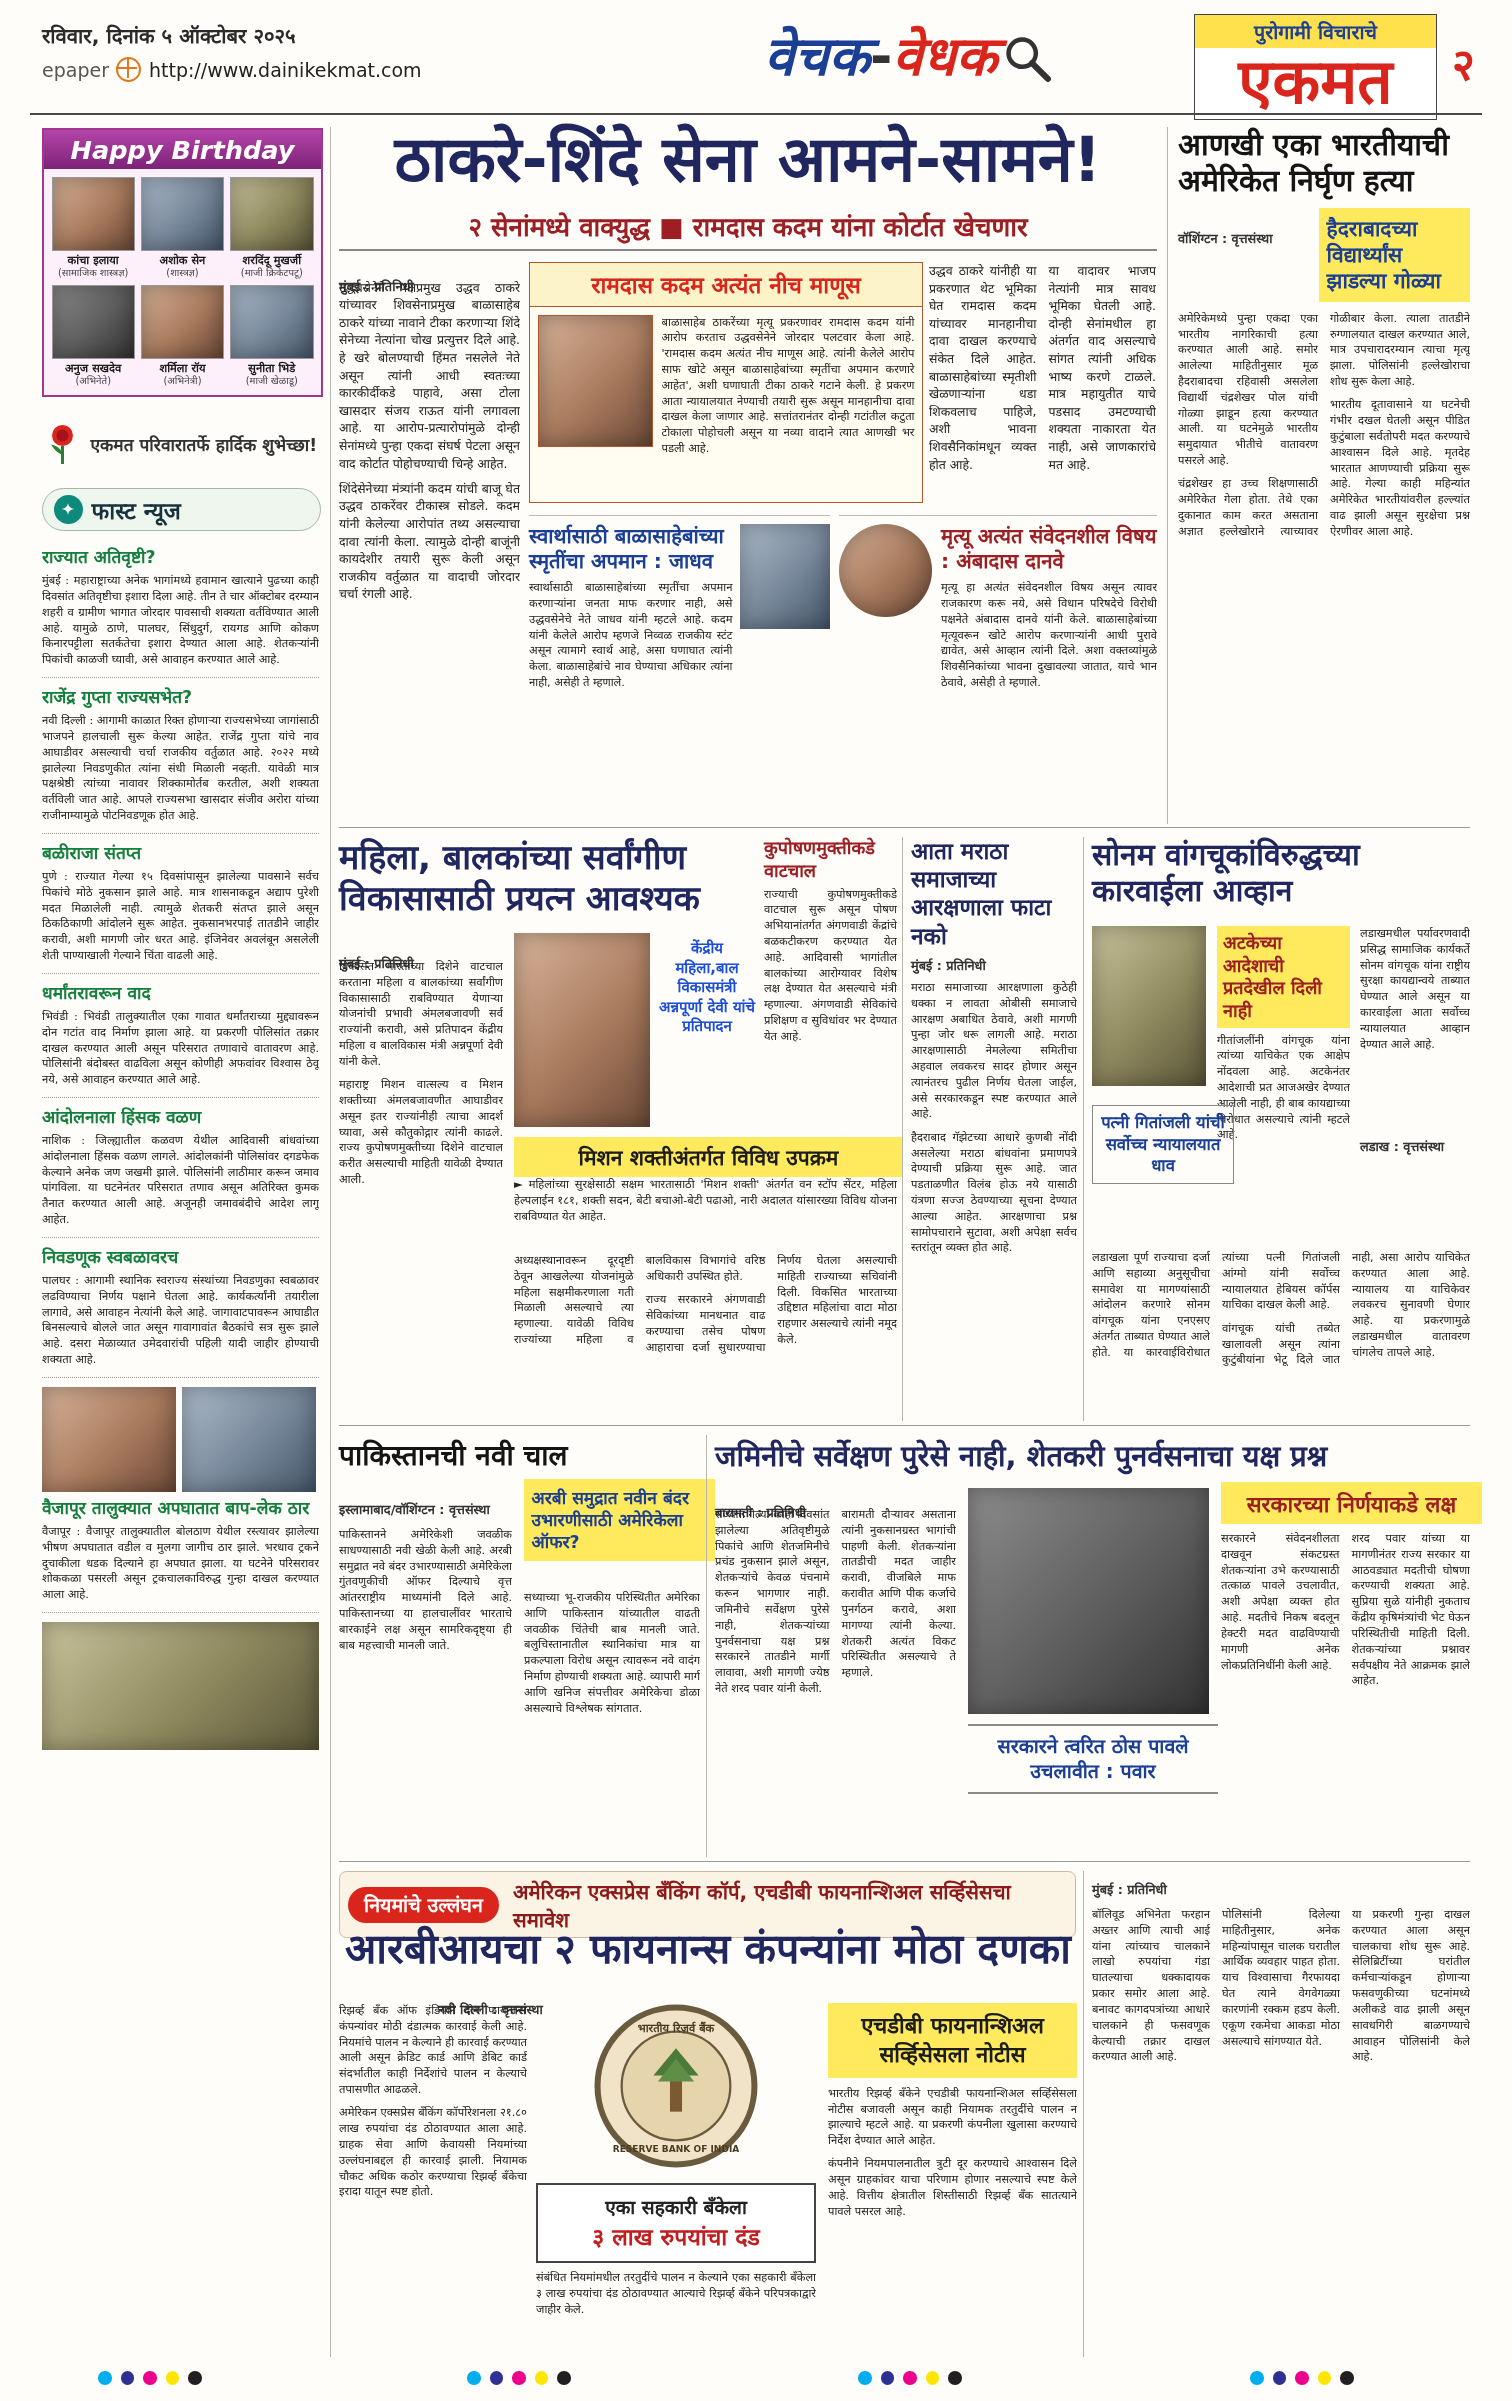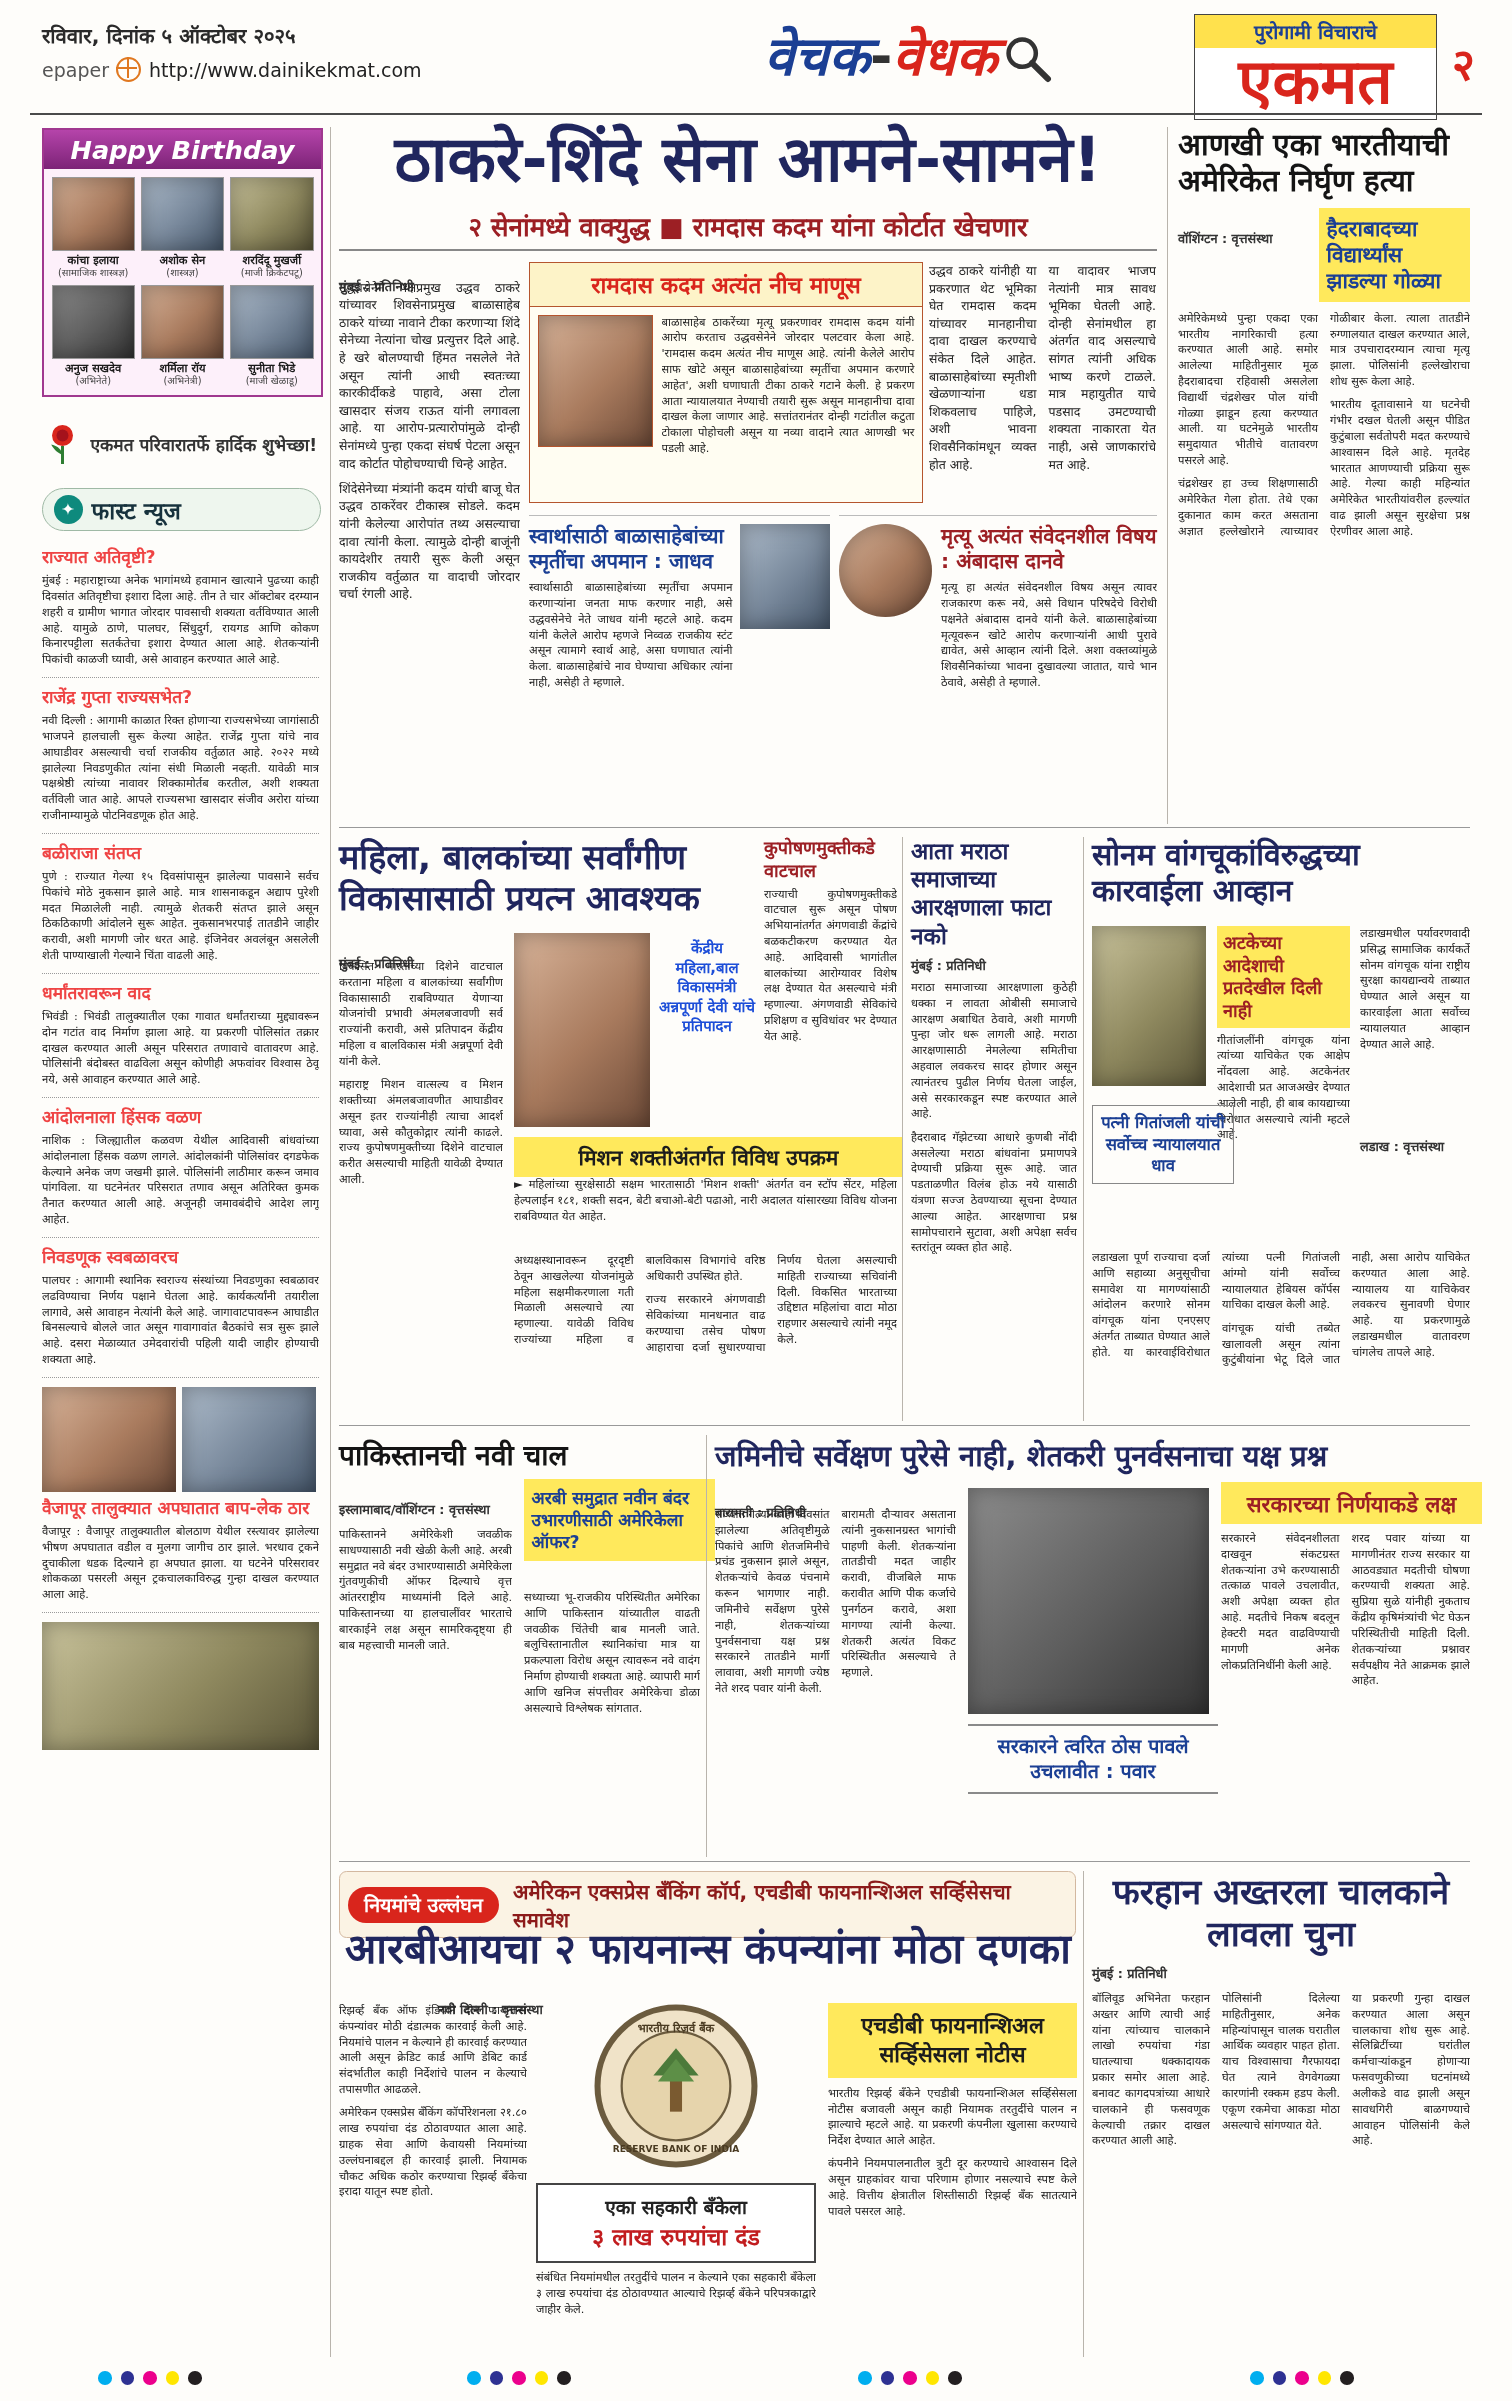--- a/index.html
+++ b/index.html
@@ -29,21 +29,21 @@
   .bday-grid{display:grid;grid-template-columns:1fr 1fr 1fr;gap:6px;padding:7.5px;}
   .bday-cell{text-align:center;}
   .bday-ph{height:72px;border:0.8px solid #999;}
   .bday-name{font-size:11.3px;font-weight:bold;margin-top:3px;line-height:1.2;}
   .bday-role{font-size:9.8px;color:#444;line-height:1.2;}
   .fn-bar{display:flex;align-items:center;gap:9px;border:1.5px solid #9fb9a5;border-radius:22.6px;
           background:#eef6ee;padding:4.5px 10.5px;}
   .fn-icon{width:29px;height:29px;border-radius:50%;background:#0e8a7d;color:#fff;display:flex;
            align-items:center;justify-content:center;font-size:16.6px;}
   .fn-title{font-size:23px;font-weight:bold;color:#17323d;}
-  .fn-item-title{font-size:17.3px;font-weight:bold;color:#ef4444;margin:3px 0 4.5px 0;line-height:1.25;}
+  .fn-item-title{font-size:17.3px;font-weight:bold;color:#15803d;margin:3px 0 4.5px 0;line-height:1.25;}
   .box-frame{border:1.5px solid #b5552e;background:#fffdf2;}
   .box-head{background:#fdf3c8;border-bottom:1.5px solid #b5552e;color:#d9251c;font-weight:bold;
             font-size:22.6px;text-align:center;padding:6px 3px;}
   .cap-box{border-top:2.3px solid #8a8a8a;border-bottom:2.3px solid #8a8a8a;padding:7.5px 4.5px;}
   .bank-box{border:2.3px solid #444;background:#fff;text-align:center;padding:9px 6px;}
   .banner{display:flex;align-items:center;gap:13.6px;border:1.5px solid #d3b8a0;background:#fbf3e4;
           border-radius:7.5px;padding:4.5px 7.5px;}
   .banner-label{background:#d9251c;color:#fff;border-radius:19.6px;padding:4.5px 16.6px;font-weight:bold;
                 font-size:19.6px;white-space:nowrap;}
   .banner-text{color:#8c1a1a;font-weight:bold;font-size:20.3px;}
@@ -342,21 +342,20 @@
       <div class="yellow ctr" style="padding:9px 6px;font-size:22px;font-weight:bold;color:#1c1c1c;line-height:1.3;">एचडीबी फायनान्शिअल सर्व्हिसेसला नोटीस</div>
       <div class="bt sm clip" style="margin-top:7.5px;height:264px;">
         <p>भारतीय रिझर्व्ह बँकेने एचडीबी फायनान्शिअल सर्व्हिसेसला नोटीस बजावली असून काही नियामक तरतुदींचे पालन न झाल्याचे म्हटले आहे. या प्रकरणी कंपनीला खुलासा करण्याचे निर्देश देण्यात आले आहेत.</p>
         <p>कंपनीने नियमपालनातील त्रुटी दूर करण्याचे आश्वासन दिले असून ग्राहकांवर याचा परिणाम होणार नसल्याचे स्पष्ट केले आहे. वित्तीय क्षेत्रातील शिस्तीसाठी रिझर्व्ह बँक सातत्याने पावले पसरल आहे.</p>
       </div>
     </div>
   </div>
 
   <div class="abs vline" style="left:1083px;top:1871px;height:486px;"></div>
   <div class="abs" style="left:1092px;top:1871px;width:378px;height:486px;">
-    <div class="ctr" style="font-size:35px;font-weight:bold;color:#20265e;line-height:1.2;">फरहान अख्तरला चालकाने लावला चुना</div>
     <div class="byline" style="margin:9px 0;">मुंबई : प्रतिनिधी</div>
     <div class="bt sm clip cols3" style="height:354px;">
       <p>बॉलिवूड अभिनेता फरहान अख्तर आणि त्याची आई यांना त्यांच्याच चालकाने लाखो रुपयांचा गंडा घातल्याचा धक्कादायक प्रकार समोर आला आहे. बनावट कागदपत्रांच्या आधारे चालकाने ही फसवणूक केल्याची तक्रार दाखल करण्यात आली आहे.</p>
       <p>पोलिसांनी दिलेल्या माहितीनुसार, अनेक महिन्यांपासून चालक घरातील आर्थिक व्यवहार पाहत होता. याच विश्वासाचा गैरफायदा घेत त्याने वेगवेगळ्या कारणांनी रक्कम हडप केली. एकूण रकमेचा आकडा मोठा असल्याचे सांगण्यात येते.</p>
       <p>या प्रकरणी गुन्हा दाखल करण्यात आला असून चालकाचा शोध सुरू आहे. सेलिब्रिटींच्या घरांतील कर्मचाऱ्यांकडून होणाऱ्या फसवणुकीच्या घटनांमध्ये अलीकडे वाढ झाली असून सावधगिरी बाळगण्याचे आवाहन पोलिसांनी केले आहे.</p>
     </div>
   </div>
 
   <div class="abs dots" style="left:98px;top:2371px;">
     <span class="dot" style="background:#00aeef;"></span><span class="dot" style="background:#2e3192;"></span><span class="dot" style="background:#ec008c;"></span><span class="dot" style="background:#ffe600;"></span><span class="dot" style="background:#231f20;"></span>

